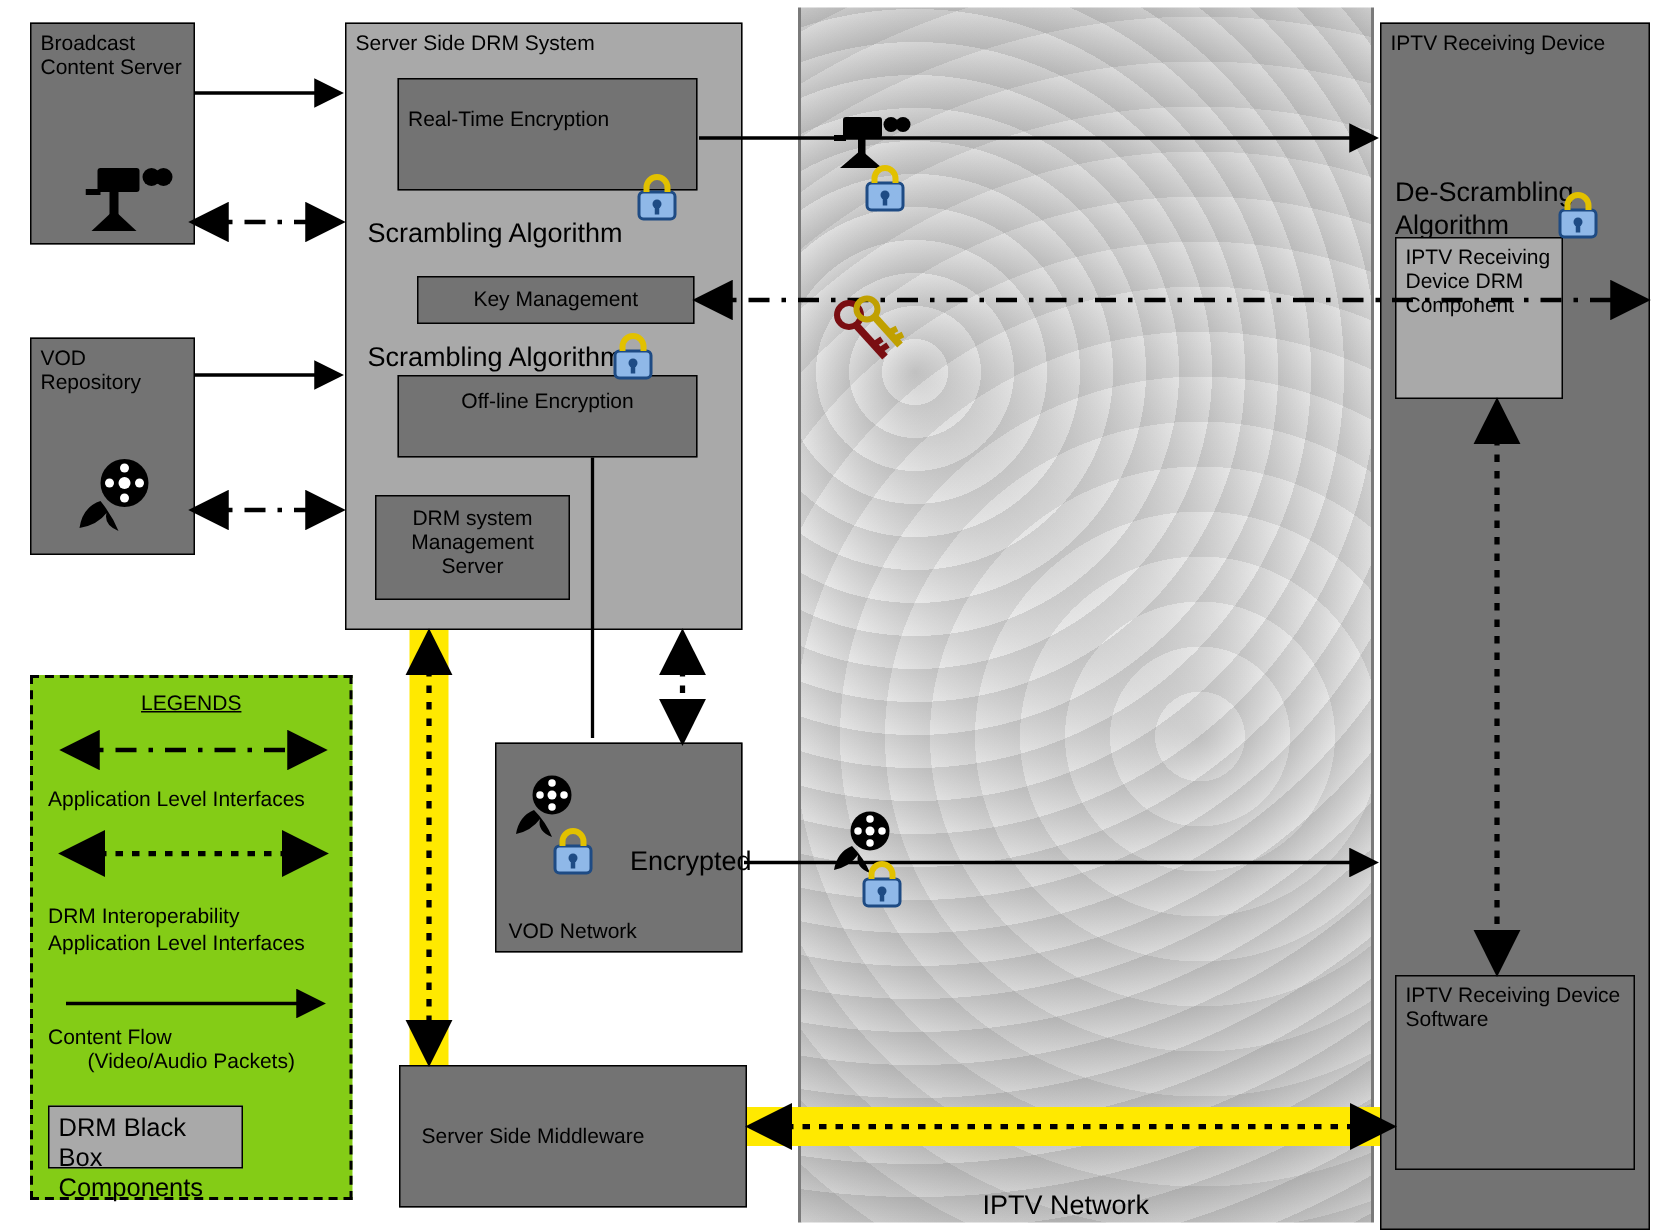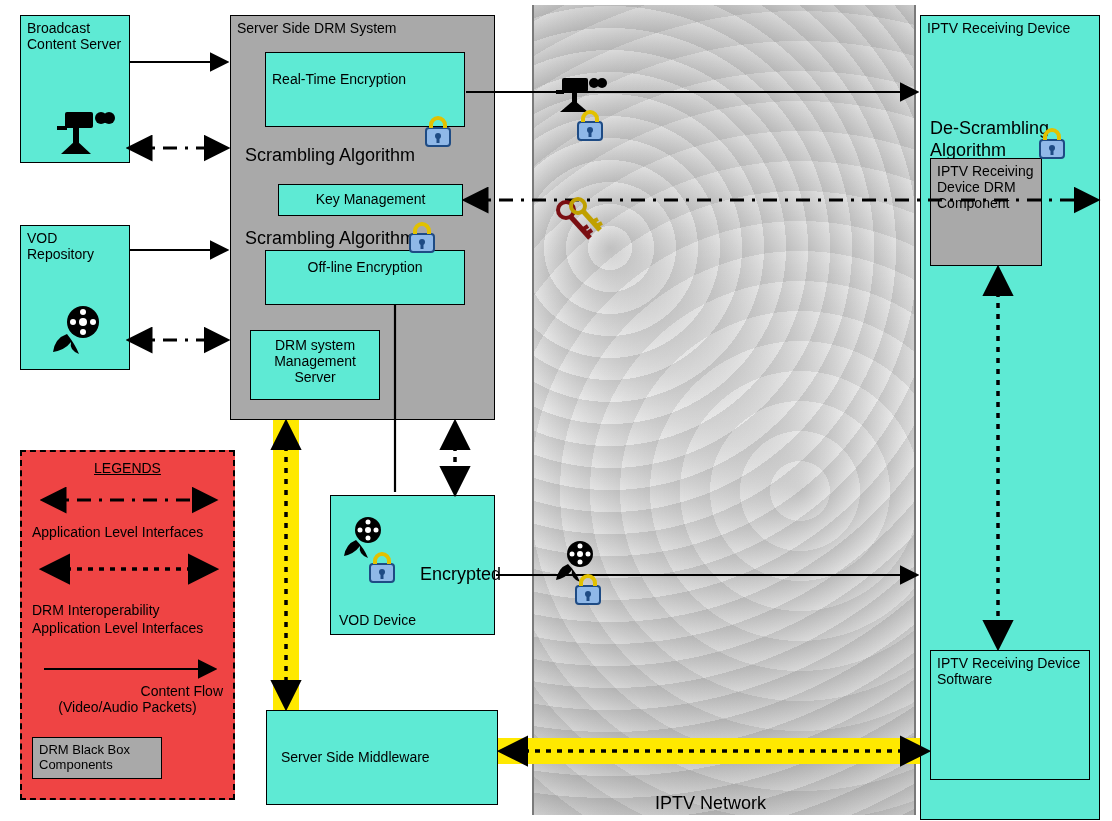--- a/index.html
+++ b/index.html
@@ -10,36 +10,36 @@
     color: #000;
     background: #fff;
     width: 1112px;
     height: 821px;
     position: relative;
     overflow: hidden;
   }
   .box {
     position: absolute;
     border: 1px solid #000;
-    background: #5eead4;
+    background: #737373;
     box-sizing: border-box;
     padding: 4px 6px;
   }
   .graybox {
     background: #a9a9a9;
   }
   .label {
     position: absolute;
     font-size: 18px;
     line-height: 1.2;
   }
   .legend-box {
     position: absolute;
     border: 2px dashed #000;
-    background: #ef4444;
+    background: #84cc16;
     box-sizing: border-box;
     padding: 8px 10px;
   }
   
   .network {
     position: absolute;
     background:
       repeating-radial-gradient(circle at 20% 30%, rgba(0,0,0,.10), rgba(0,0,0,0) 22px),
       repeating-radial-gradient(circle at 70% 60%, rgba(0,0,0,.08), rgba(0,0,0,0) 30px),
       linear-gradient(180deg, #d9d9d9 0%, #eaeaea 50%, #cfcfcf 100%);
@@ -116,21 +116,21 @@
 <div class="label" style="left:245px; top:228px;">Scrambling Algorithm</div>
 <div class="box" style="left:265px; top:250px; width:200px; height:55px; text-align:center; padding-top:8px;">
   <span>Off-line Encryption</span>
 </div>
 
 <div class="box" style="left:250px; top:330px; width:130px; height:70px; text-align:center; padding-top:6px;">
   <span>DRM system Management Server</span>
 </div>
 
 <div class="box" style="left:330px; top:495px; width:165px; height:140px;">
-  <span style="position:absolute; left:8px; bottom:6px;">VOD Device</span>
+  <span style="position:absolute; left:8px; bottom:6px;">VOD Network</span>
 </div>
 
 <div class="label" style="left:404px; top:564px;margin-left:16px;">Encrypted</div>
 
 <div class="box" style="left:266px; top:710px; width:232px; height:95px; padding-top:38px; padding-left:14px;">
   <span>Server Side Middleware</span>
 </div>
 
 <div class="box" style="left:920px; top:15px; width:180px; height:805px;">
   <span>IPTV Receiving Device</span>
@@ -142,23 +142,23 @@
 <div class="box" style="left:930px; top:650px; width:160px; height:130px;">
   <span>IPTV Receiving Device Software</span>
 </div>
 
 <div class="label" style="left:655px; top:793px;">IPTV Network</div>
 
 <div class="legend-box" style="left:20px; top:450px; width:215px; height:350px;">
   <div style="text-align:center;"><span class="underline">LEGENDS</span></div>
   <div style="margin-top:48px;">Application Level Interfaces</div>
   <div style="margin-top:62px; line-height:1.25;">DRM Interoperability Application Level Interfaces</div>
-  <div style="margin-top:46px; text-align:right;">Content Flow</div>
+  <div style="margin-top:46px; text-align:left;">Content Flow</div>
   <div style="text-align:center;">(Video/Audio Packets)</div>
-  <div class="box graybox" style="position:relative; left:0; top:22px; width:130px; height:42px; border:1px solid #000; font-size:13px; padding:4px 6px; box-sizing:border-box;">
+  <div class="box graybox" style="position:relative; left:0; top:22px; width:130px; height:42px; border:1px solid #000; font-size:17px; padding:4px 6px; box-sizing:border-box;">
     <span>DRM Black Box Components</span>
   </div>
 </div>
 
 <svg class="overlay" viewBox="0 0 1112 821">
   <defs>
     <marker id="arrow" viewBox="0 0 12 12" refX="10" refY="6" markerWidth="9" markerHeight="9" orient="auto-start-reverse">
       <path d="M0 0 L12 6 L0 12 Z" fill="#000"></path>
     </marker>
 

